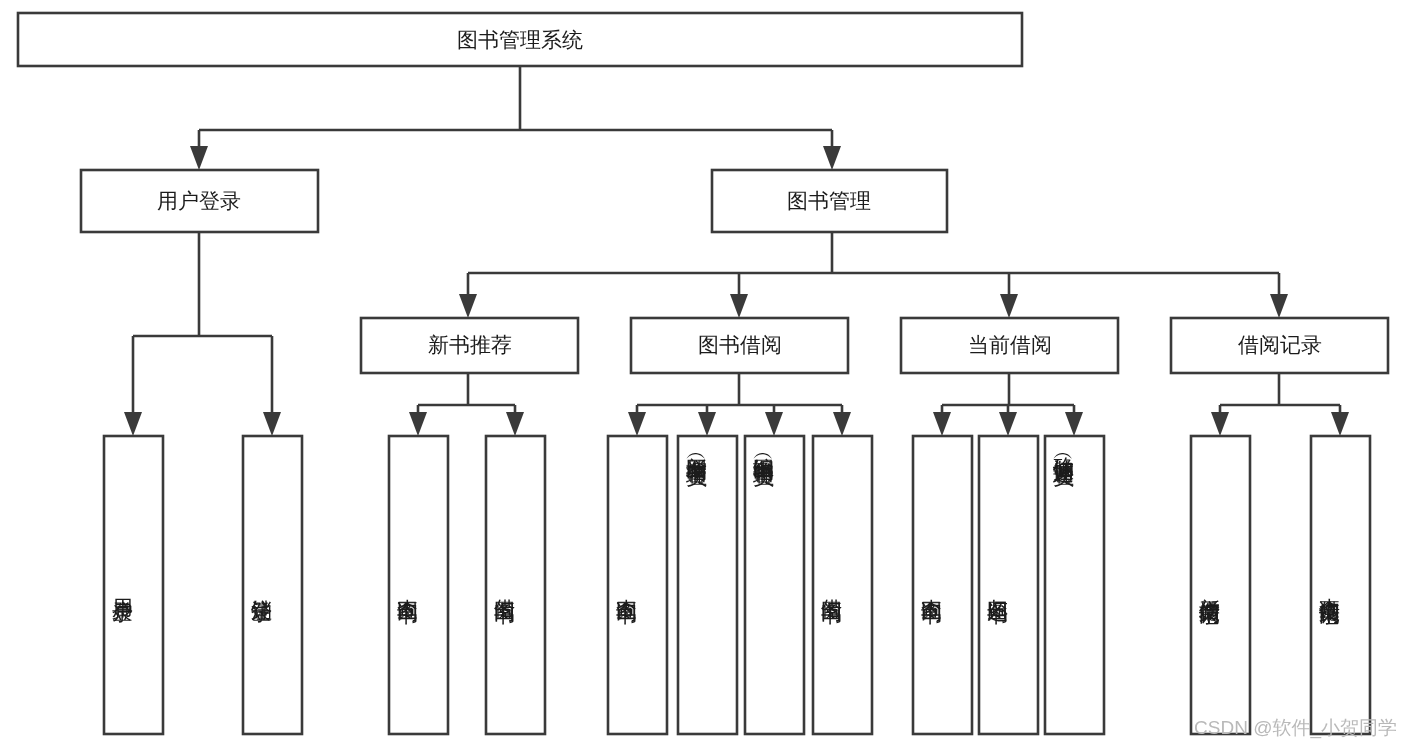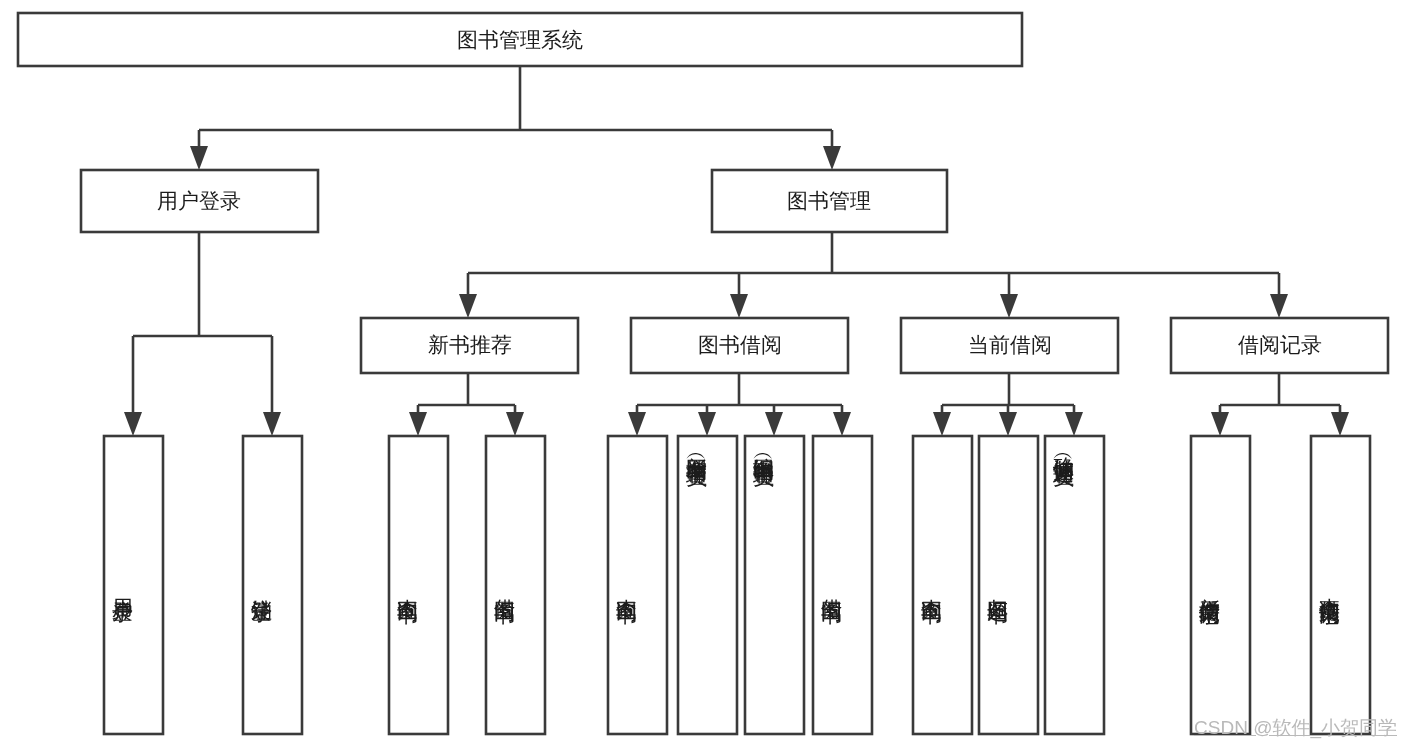--- a/index.html
+++ b/index.html
@@ -63,21 +63,20 @@
   }
   .watermark {
     position: absolute;
     right: 8px;
     bottom: 6px;
     font-family: "Liberation Sans", "DejaVu Sans", sans-serif;
     font-size: 19px;
     color: #b9b9b9;
     white-space: nowrap;
     user-select: none;
-    text-decoration: underline;
   }
 </style>
 </head>
 <body>
 
 <div id="diagram-root">
 
   <svg id="tree-svg" viewBox="0 0 1405 747" xmlns="http://www.w3.org/2000/svg">
 
     <g>

